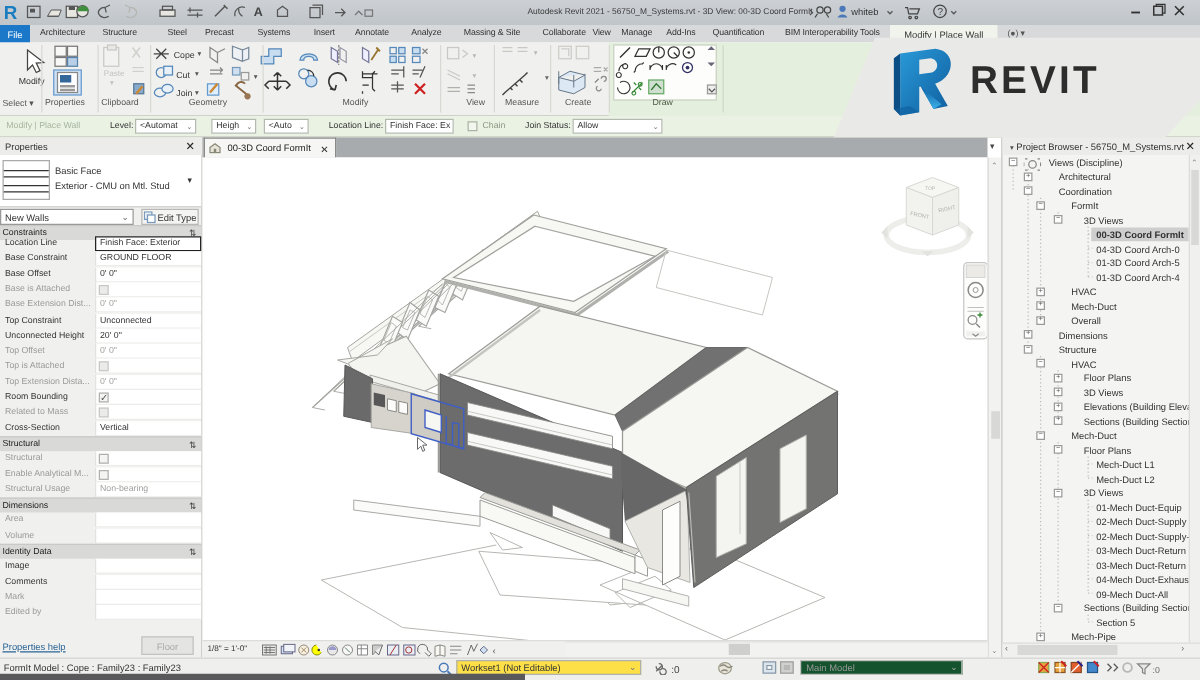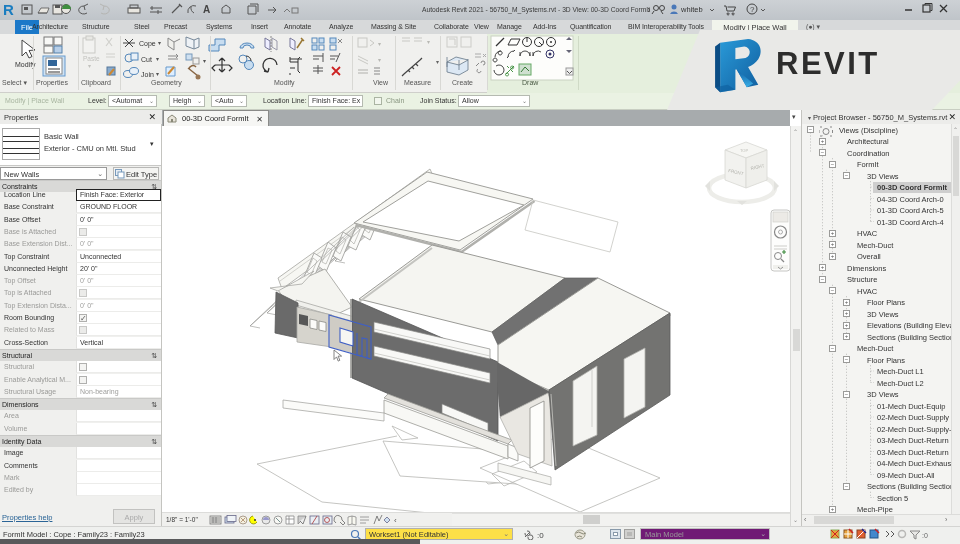--- a/index.html
+++ b/index.html
@@ -4,21 +4,21 @@
 * { margin:0; padding:0; box-sizing:border-box; }
 html,body { width:960px; height:544px; overflow:hidden; font-family:"Liberation Sans",sans-serif; background:#fff; }
 #app { position:relative; width:960px; height:544px; overflow:hidden; }
 .abs { position:absolute; }
 
 #titlebar { left:0; top:0; width:960px; height:20px; background:linear-gradient(#cdd1d5,#bfc4c9); }
 #titlebar .ttl { position:absolute; left:422px; top:6px; font-size:6.7px; color:#3a3a3a; white-space:nowrap; }
 
 #tabrow { left:0; top:20px; width:960px; height:14px; background:#d7d9da; }
 .tab { position:absolute; top:0; height:14px; font-size:7px; color:#333; padding-top:3px; letter-spacing:-0.1px; white-space:nowrap; }
-#filetab { position:absolute; left:0; top:0; width:24px; height:14px; background:#1b78c8; color:#fff; font-size:7.5px; text-align:center; padding-top:3px;margin-left:15px; }
+#filetab { position:absolute; left:0; top:0; width:24px; height:14px; background:#1b78c8; color:#fff; font-size:7.5px; text-align:center; padding-top:3px; }
 #modtab { position:absolute; left:712px; top:0; width:86px; height:14px; background:#f1f4ec; color:#333; font-size:7.5px; text-align:center; padding-top:3px; }
 
 #ribbon { left:0; top:34px; width:960px; height:59px; background:#f0f0ee; border-bottom:1px solid #cfcfcb; }
 #ribbon .green { position:absolute; left:487px; top:0; width:473px; height:59px; background:#e5efdd; }
 .plabel { position:absolute; top:45px; font-size:7px; color:#555; }
 .psep { position:absolute; top:2px; width:1px; height:54px; background:#d8d8d4; }
 
 #optbar { left:0; top:93px; width:960px; height:17px; background:#eaf2e3; border-bottom:1px solid #c8cec2; font-size:7px; color:#333; }
 .ctl { position:absolute; top:2px; height:12px; background:#fff; border:1px solid #b5bab1; font-size:7px; color:#333; padding:1px 2px 0 3px; white-space:nowrap; overflow:hidden; }
 .lbl { position:absolute; top:4px; font-size:7px; color:#333; }
@@ -263,21 +263,21 @@
 <div class="lbl" style="left:420px">Join Status:</div>
 <div class="ctl" style="left:458px;width:72px">Allow<span class="dd">⌄</span></div>
 </div>
 <div class="abs" id="props">
 <div class="hdr">Properties <span style="position:absolute;right:6px;top:2px;color:#222;font-size:9px">✕</span></div>
 <div class="abs" style="left:0;top:14px;width:161px;height:42px;background:#fff;border-bottom:1px solid #c8c8c6"></div>
 <div class="abs" style="left:2px;top:18px;width:38px;height:32px;background:#fff;border:1px solid #aaa">
         <div style="position:absolute;left:0px;top:7px;width:36px;height:6px;border-top:1.5px solid #333;border-bottom:1.5px solid #333"></div>
         <div style="position:absolute;left:0px;top:19px;width:36px;height:6px;border-top:1.5px solid #333;border-bottom:1.5px solid #333"></div>
       </div>
-<div class="abs" style="left:44px;top:22px;font-size:7.5px;color:#333">Basic Wall</div>
+<div class="abs" style="left:44px;top:22px;font-size:7.5px;color:#333">Basic Face</div>
 <div class="abs" style="left:44px;top:34px;font-size:7.5px;color:#333">Exterior - CMU on Mtl. Stud</div>
 <div class="abs" style="left:150px;top:30px;font-size:7px;color:#333">▾</div>
 <div class="abs" style="left:0px;top:57px;width:107px;height:13px;background:#fff;border:1px solid #999;font-size:7.5px;color:#333;padding:2px 0 0 3px">New Walls<span style="position:absolute;right:3px;top:2px;color:#666;font-size:7px">⌄</span></div>
 <div class="abs" style="left:113px;top:57px;width:46px;height:13px;background:#f4f4f2;border:1px solid #b8b8b6;font-size:7.5px;color:#333;padding:2px 0 0 12px">Edit Type</div>
 <svg class="abs" style="left:115px;top:59px" width="10" height="10" viewBox="0 0 10 10">
         <rect x="0.5" y="0.5" width="6" height="6" fill="#e8eef4" stroke="#7799bb"></rect>
         <rect x="3" y="3" width="6" height="6" fill="#fff" stroke="#7799bb"></rect>
       </svg>
 <div class="phead" style="top:70px">Constraints<span style="position:absolute;right:4px;top:2px;color:#444;font-size:7px">⇅</span></div>
 <div class="prow" style="top:79.0px">
@@ -371,21 +371,21 @@
       </div>
 <div class="prow" style="top:361.9px">
         <span class="k dis">Mark</span>
         <span class="v dis"></span>
       </div>
 <div class="prow" style="top:374.2px">
         <span class="k dis">Edited by</span>
         <span class="v dis"></span>
       </div>
 <div class="abs" style="left:2px;top:403px;font-size:7.5px;color:#2a6496;text-decoration:underline">Properties help</div>
-<div class="abs" style="left:113px;top:399px;width:42px;height:15px;background:#e4e4e2;border:1px solid #c2c2c0;font-size:7.5px;color:#aaa;text-align:center;padding-top:3px">Apply</div>
+<div class="abs" style="left:113px;top:399px;width:42px;height:15px;background:#e4e4e2;border:1px solid #c2c2c0;font-size:7.5px;color:#aaa;text-align:center;padding-top:3px">Floor</div>
 </div>
 <div class="abs" id="tabstrip">
       <div id="viewtab">00-3D Coord FormIt<span style="position:absolute;right:5px;top:4px;font-size:8px;color:#333">✕</span></div>
  <svg class="abs" style="left:5px;top:4px" width="10" height="9" viewBox="0 0 10 9">
         <path d="M1 4 l4 -3 l4 3 v4 h-8 z" fill="#e8e4da" stroke="#887"></path>
         <rect x="4" y="5" width="2" height="3" fill="#887"></rect>
       </svg>
     </div>
 <div class="abs" id="canvas">
 <svg class="abs" style="left:0;top:0" width="628" height="400" viewBox="0 0 628 400">
@@ -659,21 +659,21 @@
 <svg class="abs" style="left:574px;top:2px" width="14" height="11" viewBox="0 0 14 11">
         <ellipse cx="6" cy="5.5" rx="5" ry="4.5" fill="#e8e4d8" stroke="#998"></ellipse>
         <path d="M2 4 q3 -2 5 0 t5 0 M3 8 q3 -2 5 0" stroke="#887" fill="none"></path>
       </svg>
 <div class="abs" style="left:610px;top:2px;width:11px;height:10px;background:#dce4ec;border:1px solid #8899aa">
         <div style="position:absolute;left:2px;top:2px;width:5px;height:4px;background:#fff;border:1px solid #8899aa"></div>
       </div>
 <div class="abs" style="left:624px;top:2px;width:11px;height:10px;background:#d0d0ce;border:1px solid #a0a09e">
         <div style="position:absolute;left:2px;top:2px;width:5px;height:4px;background:#b8b8b6"></div>
       </div>
-<div class="abs" style="left:640px;top:1px;width:130px;height:12px;background:#701a75;border:1px solid #c0c0be;font-size:7.5px;color:#999;padding:1px 0 0 4px">Main Model<span style="position:absolute;right:3px;top:1px;color:#aaa;font-size:7px">⌄</span></div>
+<div class="abs" style="left:640px;top:1px;width:130px;height:12px;background:#14532d;border:1px solid #c0c0be;font-size:7.5px;color:#999;padding:1px 0 0 4px">Main Model<span style="position:absolute;right:3px;top:1px;color:#aaa;font-size:7px">⌄</span></div>
 <svg class="abs" style="left:830px;top:1px" width="100" height="13" viewBox="0 0 100 13">
 <g stroke-width="1">
           <rect x="1" y="2" width="8" height="8" fill="#e8a33d" stroke="#8a5"></rect>
           <path d="M1 2 l8 8 m0 -8 l-8 8" stroke="#c22"></path>
           <rect x="14" y="2" width="8" height="8" fill="#e8a33d" stroke="#885522"></rect>
           <path d="M18 2 v8 M14 6 h8" stroke="#fff"></path>
           <path d="M19 1 l4 4" stroke="#c22" stroke-width="1.5"></path>
           <rect x="27" y="2" width="8" height="8" fill="#e06030" stroke="#884422"></rect>
           <path d="M27 10 l8 -8" stroke="#fff"></path>
           <path d="M32 1 l4 4" stroke="#228" stroke-width="1.5"></path>

